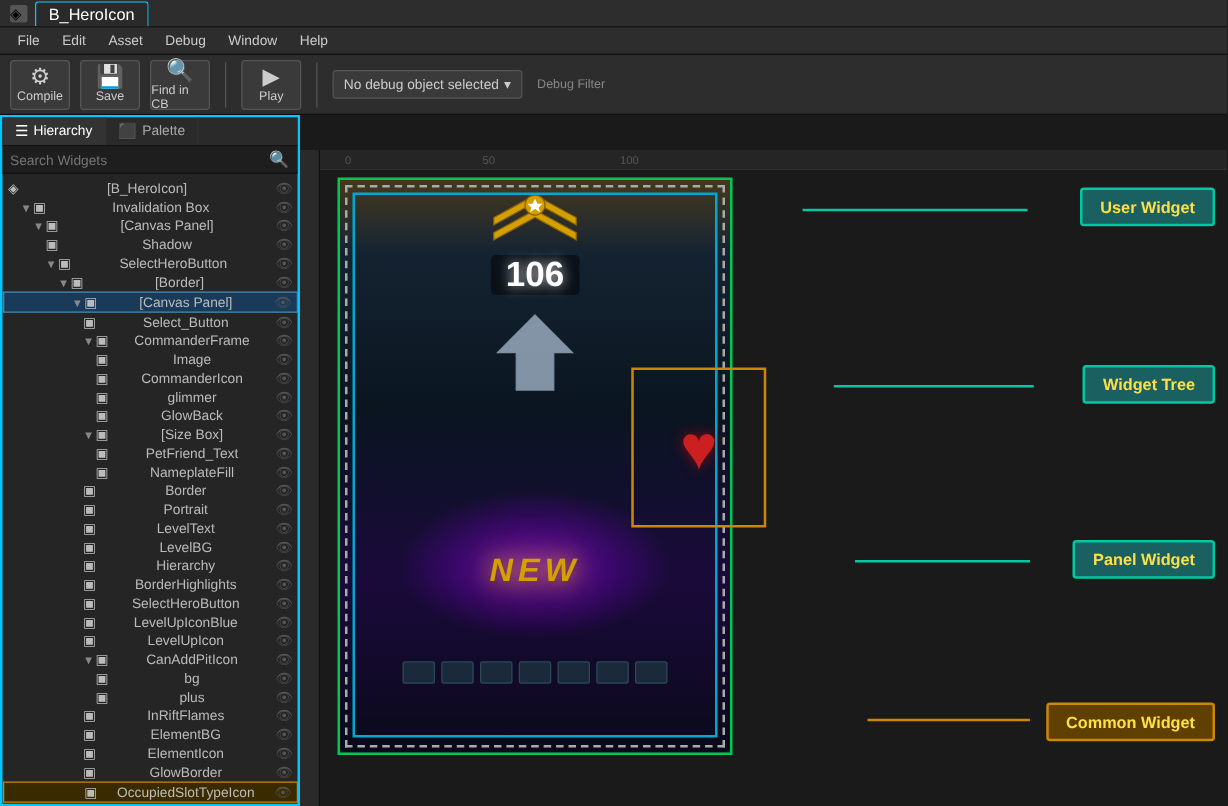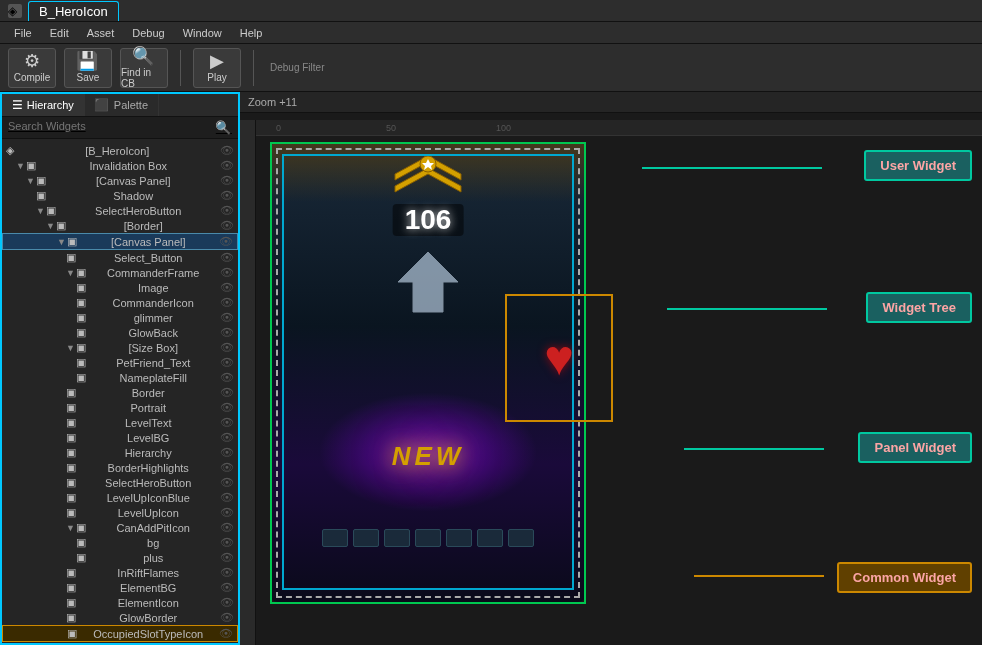--- a/index.html
+++ b/index.html
@@ -145,26 +145,25 @@
       border-right: 1px solid #333;
     }
     .panel-tab.active {
       background: #333;
       color: #fff;
     }
     .panel-tab-icon { font-size: 12px; }
 
     .search-bar {
       display: flex;
-      align-items: flex-start;
+      align-items: flex-end;
       background: #1e1e1e;
       border-bottom: 1px solid #111;
       padding: 3px 6px;
       gap: 4px;
-      text-decoration: underline;
     }
     .search-input {
       flex: 1;
       background: transparent;
       border: none;
       color: #aaa;
       font-size: 11px;
       outline: none;
     }
     .search-icon { color: #666; font-size: 13px; }
@@ -258,21 +257,21 @@
       height: 460px;
       background: linear-gradient(180deg, #1a2a3a 0%, #0a1520 40%, #1a0a3a 70%, #0a0a1a 100%);
       border-radius: 8px;
       overflow: hidden;
     }
 
     
     .annotation {
       position: absolute;
       background: #1a6060;
-      color: #fca5a5;
+      color: #fde047;
       padding: 6px 14px;
       font-size: 13px;
       font-weight: bold;
       border: 2px solid #00c8a0;
       border-radius: 3px;
       z-index: 20;
       white-space: nowrap;
       text-align: right;
     }
     .annotation.orange {
@@ -334,20 +333,24 @@
   <div class="toolbar-btn">
     <span class="toolbar-icon">🔍</span>
     <span>Find in CB</span>
   </div>
   <div class="toolbar-sep"></div>
   <div class="toolbar-btn">
     <span class="toolbar-icon">▶</span>
     <span>Play</span>
   </div>
   <div class="toolbar-sep"></div>
+  <div class="debug-filter">
+    <span>No debug object selected</span>
+    <span>▾</span>
+  </div>
   <div style="display:flex;flex-direction:column;align-items:center;margin-left:4px;">
     <span style="color:#888;font-size:10px;">Debug Filter</span>
   </div>
 </div>
 
 <div class="main-content">
 
   <div class="left-panel">
 
     <div class="panel-tabs">
@@ -579,23 +582,20 @@
         
         
         
       </div>
 
     </div>
   </div>
 
   <div class="canvas-area">
 
-    <div class="canvas-header">
-      <span class="zoom-label">Zoom +11</span>
-    </div>
 
     <div class="canvas-ruler-marks">
       <span class="ruler-mark" style="left:20px;">0</span>
       <span class="ruler-mark" style="left:130px;">50</span>
       <span class="ruler-mark" style="left:240px;margin-top:26px;">100</span>
     </div>
 
     <div class="ruler-v"></div>
 
     <div class="game-preview">

